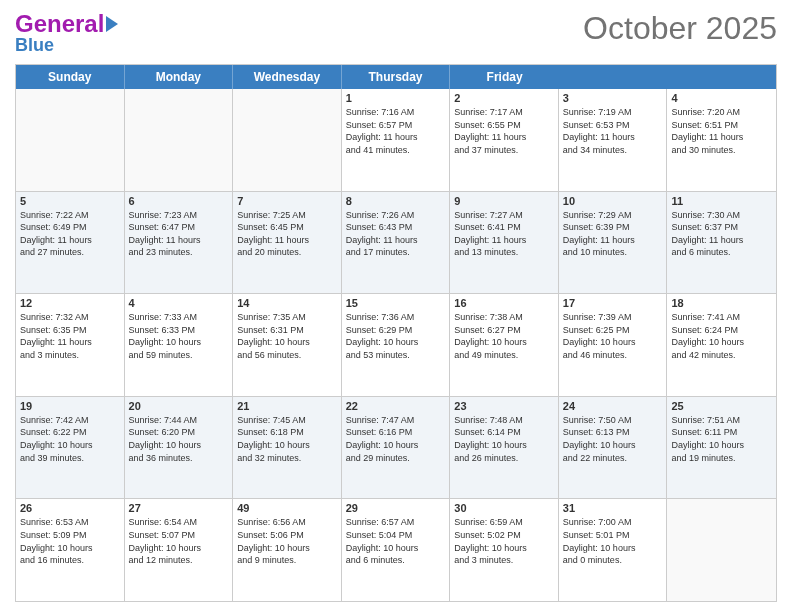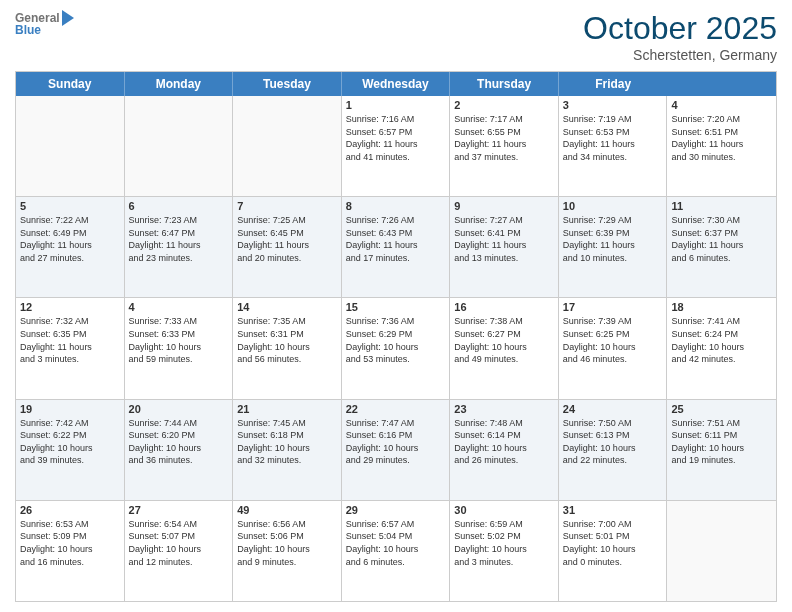--- a/index.html
+++ b/index.html
@@ -27,21 +27,21 @@
       display: flex;
       flex-direction: column;
       align-items: flex-start;
     }
     .title-section {
       text-align: right;
     }
     .month-title {
       font-size: 32px;
       font-weight: normal;
-      color: #0c4a6e;
+      color: #737373;
     }
     .subtitle {
       font-size: 14px;
       color: #555;
     }
     .calendar {
       flex: 1;
       display: flex;
       flex-direction: column;
       border: 1px solid #ccc;
@@ -107,36 +107,34 @@
       margin-left: 2px;
     }
   </style>
 </head>
 <body>
 
 <div class="container">
   <div class="header">
     <div class="logo">
       <div class="logo-row">
-        <span style="font-size:12px;font-weight:bold;color:#737373;">General</span>
+        <span style="font-size:24px;font-weight:bold;color:#a21caf;">General</span>
         <div class="logo-arrow"></div>
       </div>
-      <span style="font-size:12px;font-weight:bold;color:#3a7fc1;margin-top:-3px;">Blue</span>
+      <span style="font-size:18px;font-weight:bold;color:#3a7fc1;margin-top:-3px;">Blue</span>
     </div>
     <div class="title-section">
       <div class="month-title">October 2025</div>
-      <div class="subtitle">Scherstetten, Germany</div>
     </div>
   </div>
 
   <div class="calendar">
     <div class="calendar-header">
     <div class="day-header">Sunday</div>
         <div class="day-header">Monday</div>
-        <div class="day-header">Tuesday</div>
         <div class="day-header">Wednesday</div>
         <div class="day-header">Thursday</div>
         <div class="day-header">Friday</div>
       </div>
     <div class="calendar-body">
     <div class="calendar-row">
           <div class="calendar-cell empty"></div>
           <div class="calendar-cell empty"></div>
           <div class="calendar-cell empty"></div>
           <div class="calendar-cell">

